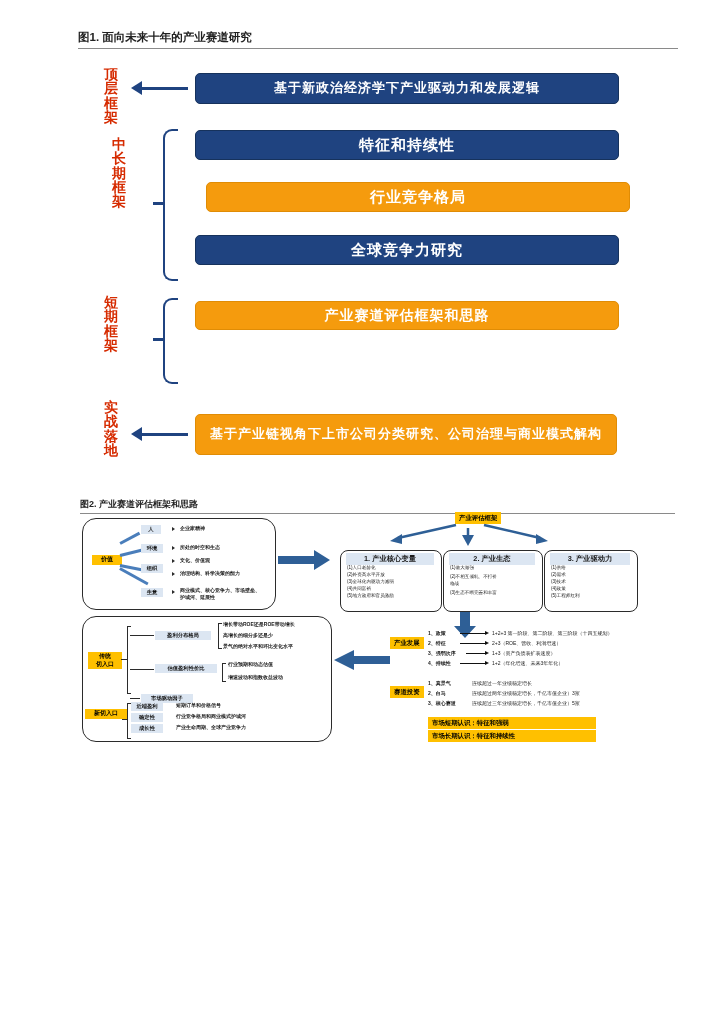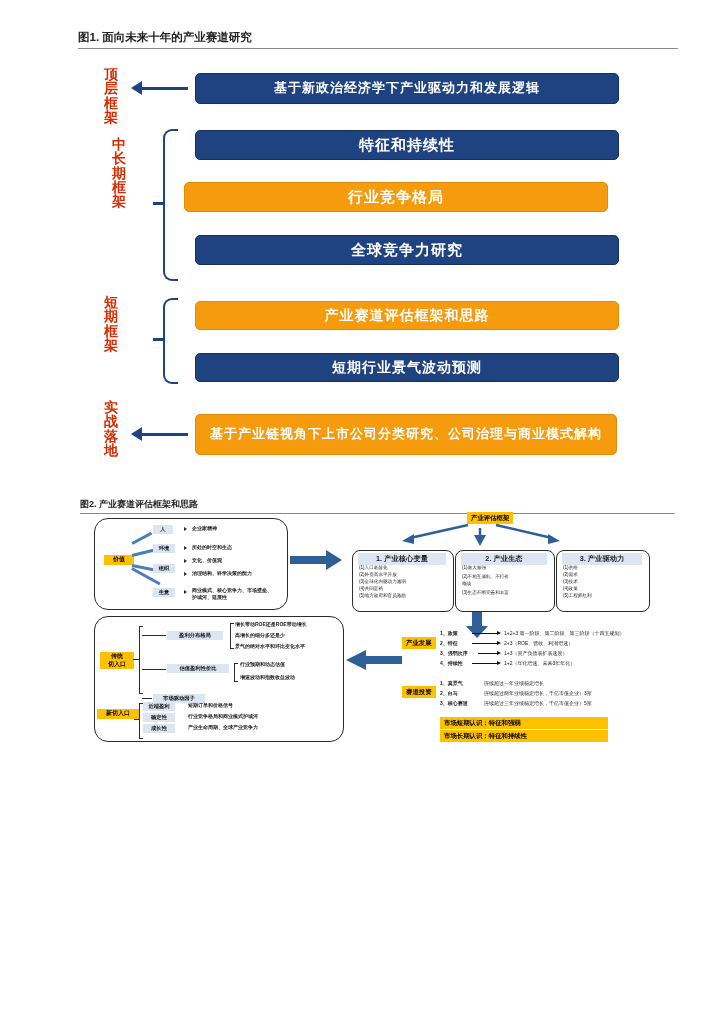--- a/index.html
+++ b/index.html
@@ -19,21 +19,21 @@
 
   .grp-label{position:absolute;color:#d62b00;font-weight:bold;font-size:14px;line-height:1.02;text-align:center;width:22px;letter-spacing:0px;}
 
   .brace{position:absolute;border:2.5px solid #1f4380;border-right:none;border-radius:9px 0 0 9px;width:13px;}
   .brace-stem{position:absolute;background:#1f4380;height:2.5px;width:10px;}
 
   .arrow-line{position:absolute;height:3px;background:#1f4380;}
   .arrow-head{position:absolute;width:0;height:0;border-top:7px solid transparent;border-bottom:7px solid transparent;border-right:11px solid #1f4380;}
 
   
-  #fig2{position:absolute;left:12px;top:512px;width:712px;height:260px;font-size:5.2px;color:#1a1a1a;}
+  #fig2{position:absolute;left:0;top:512px;width:712px;height:260px;font-size:5.2px;color:#1a1a1a;}
   .rbox{position:absolute;border:1px solid #2b2b2b;border-radius:14px;background:#fff;}
   .sbox{position:absolute;border:1px solid #2b2b2b;border-radius:8px;background:#fff;}
   .ylabel{position:absolute;background:#ffc000;color:#000;font-weight:bold;text-align:center;line-height:1.25;font-size:6px;padding:1px 2px;}
   .bluefill{position:absolute;background:#dce6f2;color:#111;font-weight:bold;text-align:center;font-size:5.3px;line-height:1.3;padding:1px 0;}
   .txt{position:absolute;white-space:nowrap;font-size:5px;line-height:1.35;}
   .txt.w{white-space:normal;}
   .boxhead{position:absolute;font-weight:bold;font-size:7.3px;text-align:center;background:#dce6f2;padding:1px 0;}
   .boxlist{position:absolute;font-size:4.6px;line-height:1.55;}
   .boxlist div{white-space:nowrap;}
   .connector{position:absolute;background:#4a7ebb;}
@@ -66,24 +66,23 @@
     <div class="brace-stem" style="left:153px;top:147px;"></div>
 
     <div class="brace" style="left:163px;top:243px;height:82px;"></div>
     <div class="brace-stem" style="left:153px;top:283px;"></div>
 
     <div class="arrow-line" style="left:140px;top:378px;width:48px;"></div>
     <div class="arrow-head" style="left:131px;top:372px;"></div>
 
     <div class="bar blue" style="left:195px;top:18px;width:422px;height:29px;font-size:13px;">基于新政治经济学下产业驱动力和发展逻辑</div>
     <div class="bar blue" style="left:195px;top:75px;width:422px;height:28px;font-size:15px;">特征和持续性</div>
-    <div class="bar orange" style="left:184px;top:127px;width:422px;height:28px;font-size:15px;">行业竞争格局</div>
+    <div class="bar orange" style="left:206px;top:127px;width:422px;height:28px;font-size:15px;">行业竞争格局</div>
     <div class="bar blue" style="left:195px;top:180px;width:422px;height:28px;font-size:15px;">全球竞争力研究</div>
     <div class="bar orange" style="left:195px;top:246px;width:422px;height:27px;font-size:14px;">产业赛道评估框架和思路</div>
-    <div class="bar blue" style="left:195px;top:298px;width:422px;height:27px;font-size:14px;">短期行业景气波动预测</div>
     <div class="bar orange" style="left:195px;top:359px;width:422px;height:41px;font-size:13px;padding:0 14px;box-sizing:border-box;">基于产业链视角下上市公司分类研究、公司治理与商业模式解构</div>
   </div>
 
   <div class="fig-title" id="fig2-title">图2. 产业赛道评估框架和思路</div>
 
   <div id="fig2">
 
     <div class="rbox" style="left:82px;top:6px;width:192px;height:90px;"></div>
 
     <div class="ylabel" style="left:92px;top:43px;width:26px;">价值</div>

